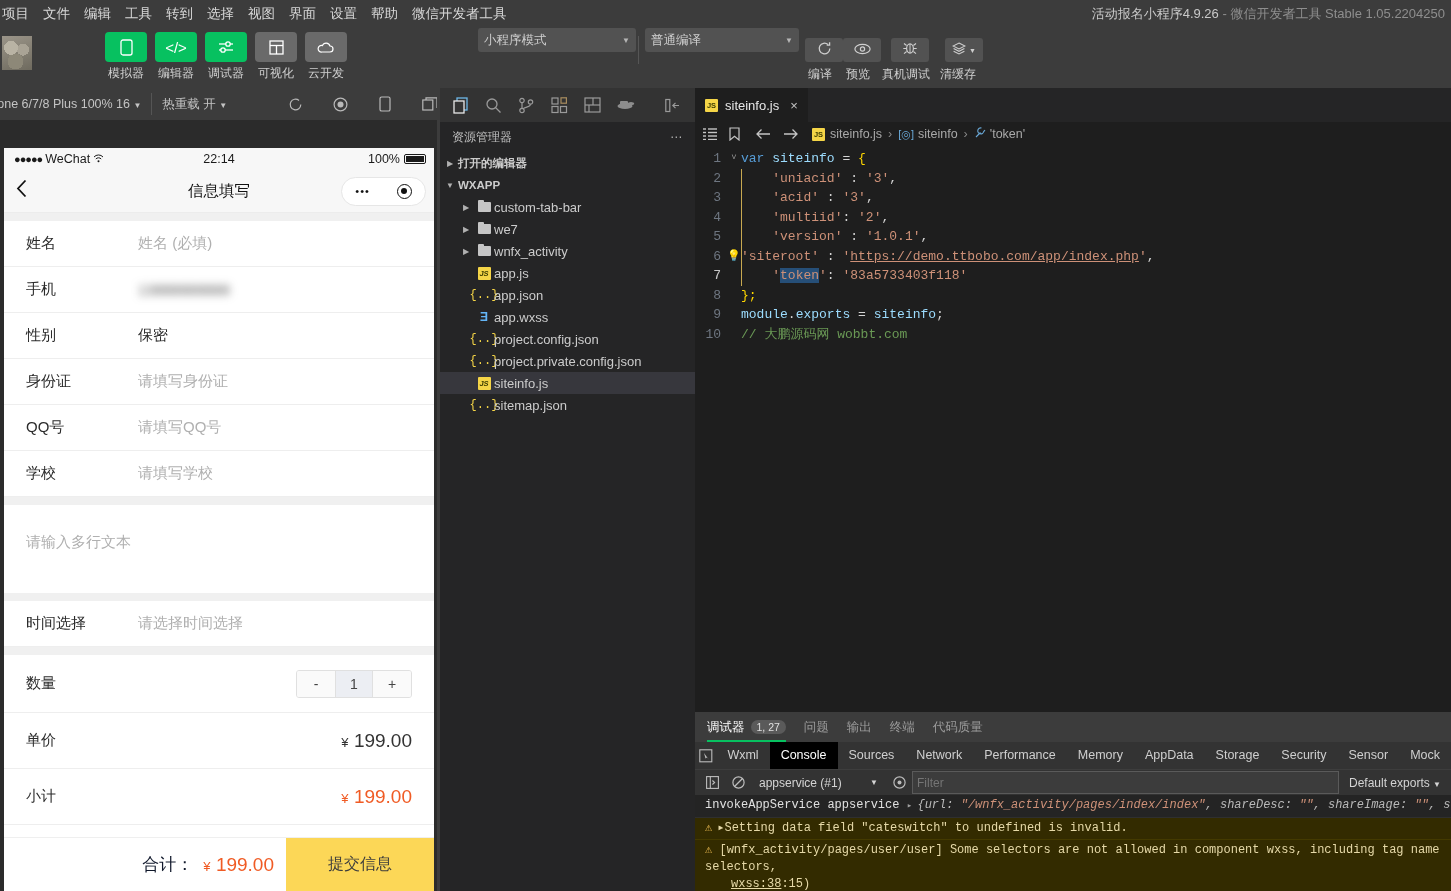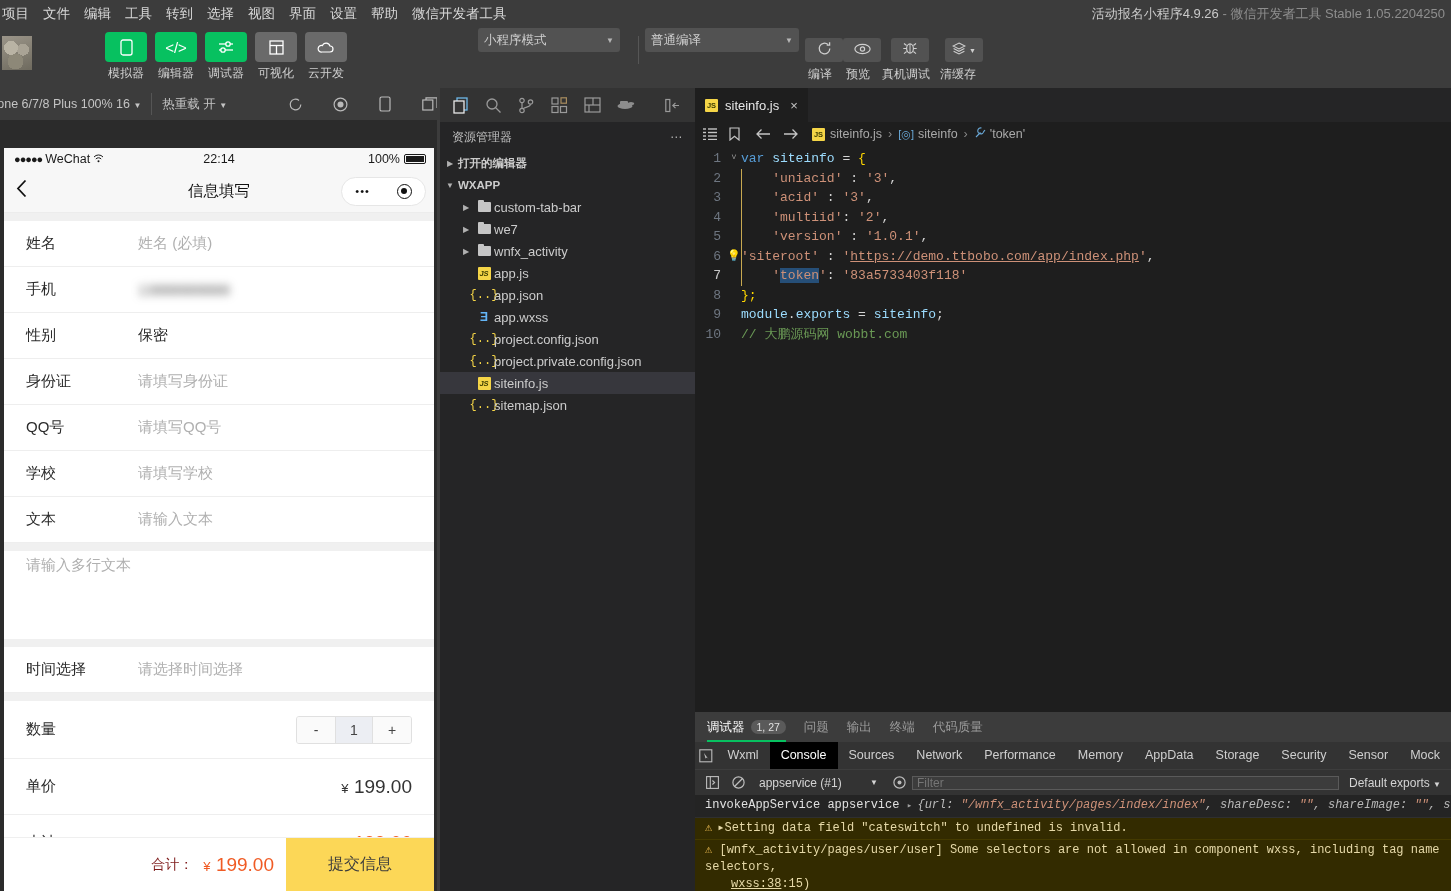--- a/index.html
+++ b/index.html
@@ -53,21 +53,21 @@
   .tool-btn .ic.grey  { background: #6a6a6a; }
   .tool-btn .lb { font-size: 12px; color: #cfcfcf; margin-top: 3px; white-space: nowrap; }
 
   .sel-wrap { position: absolute; top: 10px; }
   .sel {
     height: 24px; background: #525252; border-radius: 3px;
     display: flex; align-items: center; padding: 0 6px;
     font-size: 12.5px; color: #cfcfcf; position: relative; cursor: pointer;
   }
   .sel .caret { position: absolute; right: 6px; font-size: 8px; color: #b5b5b5; }
-  #mode-select { left: 478px; width: 142px; }
+  #mode-select { left: 478px; width: 158px; }
   #compile-select { left: 645px; width: 154px; }
   .divider-v { position: absolute; left: 638px; top: 8px; width: 1px; height: 28px; background: #565656; }
 
   .icon-btn {
     position: absolute; top: 10px; width: 38px; height: 24px; background: #525252;
     border-radius: 3px; display: flex; align-items: center; justify-content: center;
     color: #cfcfcf; cursor: pointer;
   }
   .icon-lbl { position: absolute; top: 38px; font-size: 12px; color: #cfcfcf; white-space: nowrap; }
 
@@ -120,40 +120,40 @@
     height: 46px; display: flex; align-items: center; padding: 0 22px;
     border-bottom: 1px solid #eeeeee; background: #fff; font-size: 15px;
   }
   .form-row .lbl { width: 112px; color: #2b2b2b; flex: none; }
   .form-row .val { color: #2b2b2b; }
   .form-row .val.ph { color: #b0b0b0; }
   .form-row .val.blur {
     color: #555; filter: blur(4px); user-select: none;
   }
   .textarea-box {
-    height: 88px; background: #fff; padding: 5px 22px; font-size: 15px; color: #b0b0b0;
+    height: 88px; background: #fff; padding: 28px 22px; font-size: 15px; color: #b0b0b0;
   }
   .stepper-row { height: 58px; }
   .stepper {
     margin-left: auto; display: flex; border: 1px solid #e0e0e0; border-radius: 3px;
     overflow: hidden; height: 28px;
   }
   .stepper div { width: 38px; display: flex; align-items: center; justify-content: center;
     font-size: 14px; color: #444; background: #fafafa; }
   .stepper .mid { background: #eceef3; border-left: 1px solid #e0e0e0; border-right: 1px solid #e0e0e0; }
   .price-row { height: 56px; }
   .price-row .amt { margin-left: auto; font-size: 19px; color: #333; }
   .price-row .amt .cur { font-size: 13px; }
   .price-row .amt.red { color: #f05b24; }
 
   .sim-footer {
     position: absolute; left: 4px; bottom: 0; width: 430px; height: 54px;
     background: #fff; display: flex; align-items: center; border-top: 1px solid #efefef;
   }
-  .sim-footer .total-lb { margin-left: auto; font-size: 14px; color: #7f1d1d; }
+  .sim-footer .total-lb { margin-left: auto; font-size: 17px; color: #0f172a; }
   .sim-footer .total-amt { font-size: 19px; color: #f05b24; margin: 0 12px 0 10px; }
   .sim-footer .total-amt .cur { font-size: 13px; }
   .sim-footer .submit {
     width: 148px; height: 54px; background: #fcd757; display: flex;
     align-items: center; justify-content: center; font-size: 16px; color: #3d3d3d;
     cursor: pointer;
   }
 
   
   .explorer {
@@ -237,21 +237,21 @@
   .dt-item { font-size: 12.5px; color: #cfcfcf; padding: 0 11px; line-height: 27px; height: 27px; cursor: pointer; }
   .dt-item.active { background: #000000; color: #fff; }
 
   .filter-bar { height: 26px; background: #333333; display: flex; align-items: center; gap: 0; padding-left: 4px;
     border-top: 1px solid #3d3d3d; }
   .fb-ic { width: 26px; display: flex; align-items: center; justify-content: center; color: #bdbdbd; }
   .ctx-sel { display: flex; align-items: center; font-size: 12px; color: #d4d4d4; width: 135px;
     padding-left: 8px; position: relative; cursor: pointer; }
   .ctx-sel .cv { position: absolute; right: 8px; font-size: 8px; }
   .filter-input {
-    flex: 1; height: 14px; background: #3c3c3c; border: 1px solid #5a5a5a; color: #cccccc;
+    flex: 1; height: 23px; background: #3c3c3c; border: 1px solid #5a5a5a; color: #cccccc;
     font-size: 12px; padding: 0 4px; font-family: "Liberation Sans", sans-serif;
   }
   .levels { font-size: 12px; color: #d4d4d4; padding: 0 10px; cursor: pointer; white-space: nowrap; }
 
   .console-body { background: #242424; font-family: "Liberation Mono", "DejaVu Sans Mono", monospace;
     font-size: 12px; }
   .cmsg { padding: 2px 6px 2px 10px; color: #e0e0e0; white-space: nowrap; overflow: hidden;
     border-bottom: 1px solid #2f2f2f; line-height: 17px; }
   .cmsg.warn { background: #332b00; border-bottom: 1px solid #443a00; color: #e6d9a8; display: flex; gap: 5px; }
   .cmsg .tri { color: #f8c555; }
@@ -479,24 +479,20 @@
         <span class="val ph">请填写身份证</span>
       </div>
       <div class="form-row">
         <span class="lbl">QQ号</span>
         <span class="val ph">请填写QQ号</span>
       </div>
       <div class="form-row">
         <span class="lbl">学校</span>
         <span class="val ph">请填写学校</span>
       </div>
-      <div class="form-row">
-        <span class="lbl">文本</span>
-        <span class="val ph">请输入文本</span>
-      </div>
 
       <div class="gap"></div>
       <div class="textarea-box">请输入多行文本</div>
       <div class="gap"></div>
 
       <div class="form-row">
         <span class="lbl">时间选择</span>
         <span class="val ph">请选择时间选择</span>
       </div>
       <div class="gap"></div>

